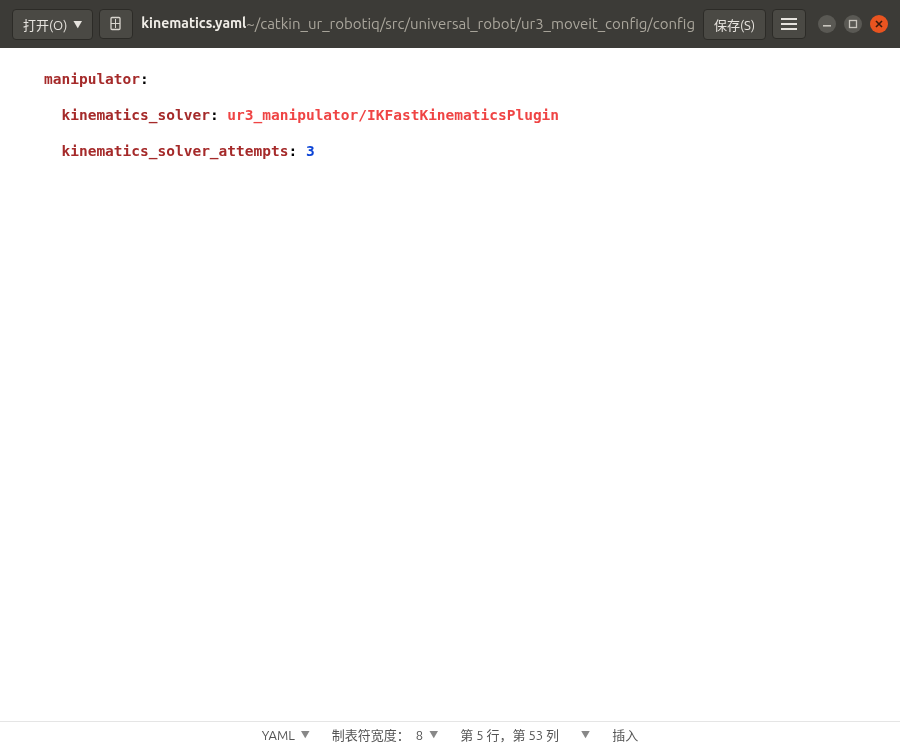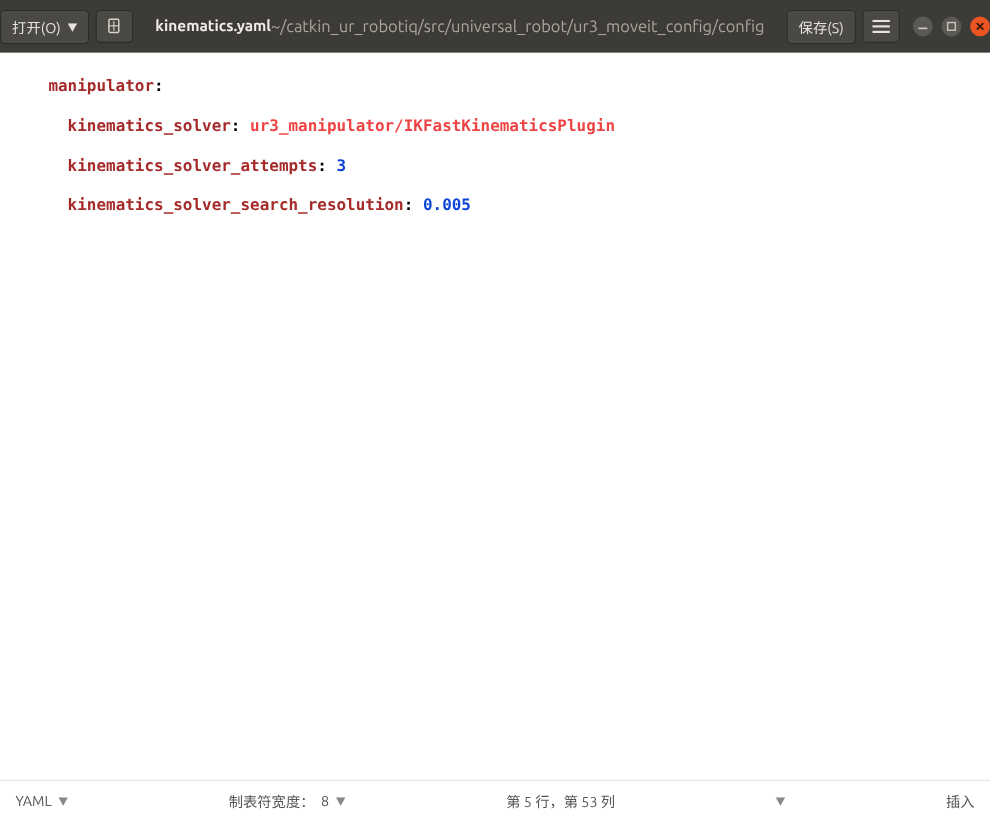--- a/index.html
+++ b/index.html
@@ -9,21 +9,21 @@
     font-family: "Ubuntu", "Noto Sans CJK SC", sans-serif;
     background: #ffffff;
     overflow: hidden;
     position: relative;
   }
   .titlebar {
     height: 48px;
     background: #3c3b37;
     display: flex;
     align-items: center;
-    padding: 0 0;
+    padding: 0 12px;
     gap: 6px;
     color: #e0ddd8;
     font-size: 13px;
   }
   .tb-btn {
     background: #4a4944;
     border: 1px solid #2c2b27;
     border-radius: 4px;
     padding: 5px 10px;
     color: #e6e3de;
@@ -106,26 +106,26 @@
   .k-num    { color: #0b44d6; }
   .cursor {
     display:inline-block;
     width:1px;height:16px;background:#000;
     vertical-align:middle;
     margin-left:1px;
   }
   .statusbar {
     position: absolute;
     bottom: 0; left: 0; right: 0;
-    height: 38px;
+    height: 26px;
     background: #ffffff;
     border-top: 1px solid #e5e5e5;
     display: flex;
     align-items: center;
-    justify-content: space-between;
+    justify-content: center;
     font-size: 13px;
     color: #555;
     padding: 0 14px;
     gap: 22px;
   }
   .statusbar .sb-item { display:inline-flex; align-items:center; gap:6px;}
   .sb-tri { font-size: 9px; color:#888;}
   svg { display:block; }
 </style>
 </head>
@@ -176,21 +176,20 @@
           <path d="M2 2 L8 8 M8 2 L2 8" stroke="#3a1a0c" stroke-width="1.6"></path>
         </svg>
     </div>
   </div>
 </div>
 
 <div class="editor">
 <div class="code-line"><span class="k-key">manipulator</span><span class="k-colon">:</span></div>
 <div class="code-line"><span>  </span><span class="k-key">kinematics_solver</span><span class="k-colon">:</span> <span class="k-str">ur3_manipulator/IKFastKinematicsPlugin</span></div>
 <div class="code-line"><span>  </span><span class="k-key">kinematics_solver_attempts</span><span class="k-colon">:</span> <span class="k-num">3</span></div>
-<div class="code-line"><span>  </span><span class="k-key">kinematics_solver_search_resolution</span><span class="k-colon">:</span> <span class="k-num">0.005</span></div>
 </div>
 
 <div class="statusbar">
   <div class="sb-item">
     <span>YAML</span>
     <span class="sb-tri">▼</span>
   </div>
   <div class="sb-item">
     <span>制表符宽度：</span>
     <span>8</span>

